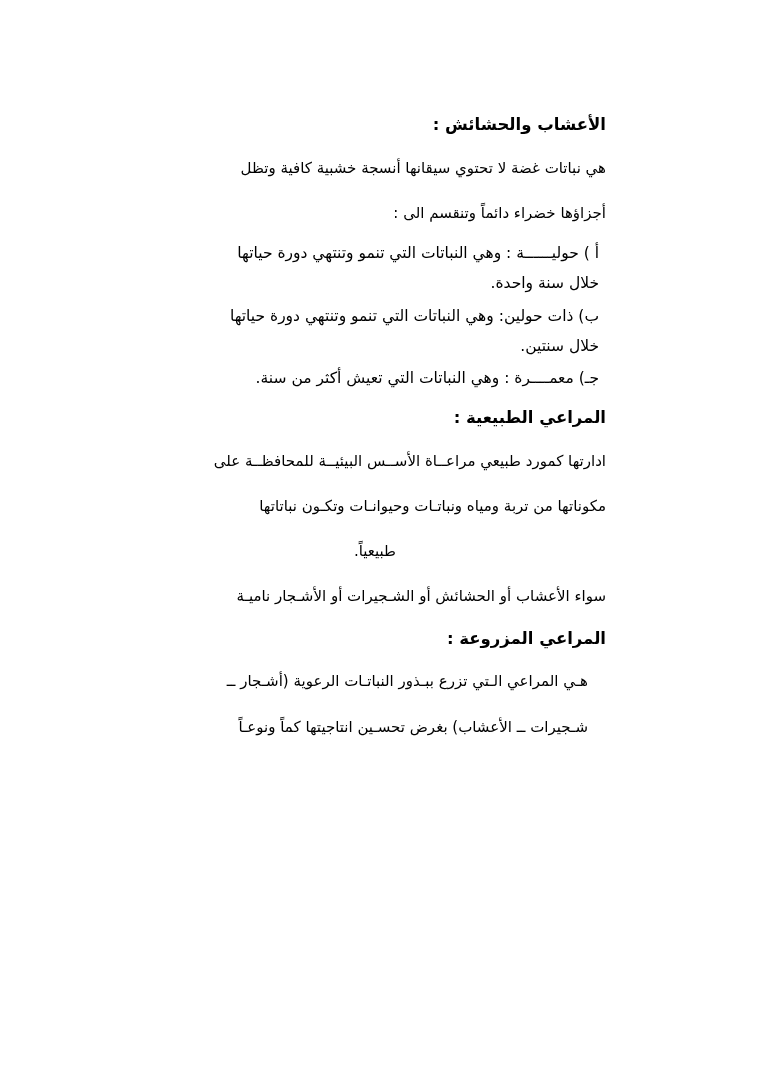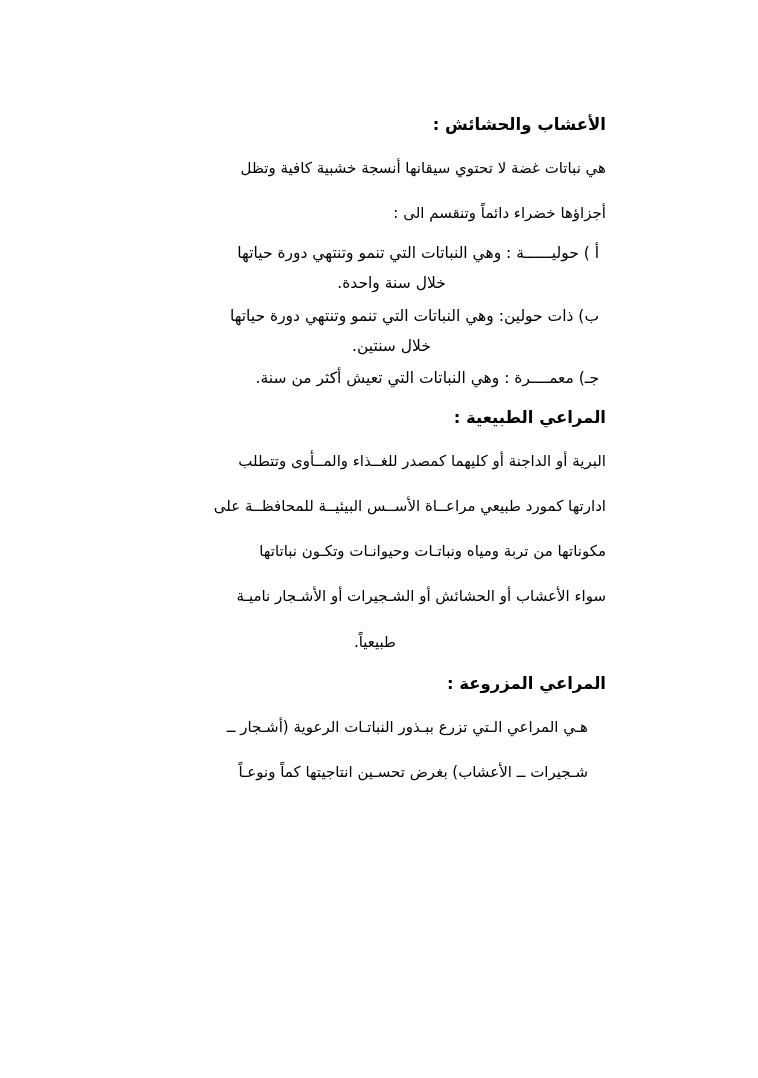--- a/index.html
+++ b/index.html
@@ -43,21 +43,20 @@
     padding-right: 18px;
   }
   .list-item {
     font-size: 15.5px;
     line-height: 1.95;
     margin: 0 7px 2px 0;
     text-align: justify;
   }
   .list-item .tail {
     display: block;
-    text-align: center;
     padding-left: 40px;
   }
   .block-space-sm { height: 6px; }
   .block-space-md { height: 10px; }
   .folio {
     position: absolute;
     top: 880px;
     left: 0;
     right: 0;
     text-align: center;
@@ -94,25 +93,24 @@
 
       <div class="list-item">
         <span>جـ) معمــــرة : وهي النباتات التي تعيش أكثر من سنة.</span>
       </div>
     </div>
 
     <div class="block-space-md"></div>
 
     <div>
       <p class="heading">المراعي الطبيعية :</p>
-      <p class="para">البرية أو الداجنة أو كليهما كمصدر للغــذاء والمــأوى وتتطلب</p>
       <p class="para">ادارتها كمورد طبيعي مراعــاة الأســس البيئيــة للمحافظــة على</p>
       <p class="para">مكوناتها من تربة ومياه ونباتـات وحيوانـات وتكـون نباتاتها</p>
+      <p class="para center-line">طبيعياً.</p>
       <p class="para">سواء الأعشاب أو الحشائش أو الشـجيرات أو الأشـجار ناميـة</p>
-      <p class="para center-line">طبيعياً.</p>
     </div>
 
     <div class="block-space-md"></div>
 
     <div>
       <p class="heading">المراعي المزروعة :</p>
       <p class="para indent">هـي المراعي الـتي تزرع ببـذور النباتـات الرعوية (أشـجار ــ</p>
       <p class="para indent">شـجيرات ــ الأعشاب) بغرض تحسـين انتاجيتها كماً ونوعـاً</p>
     </div>
 

